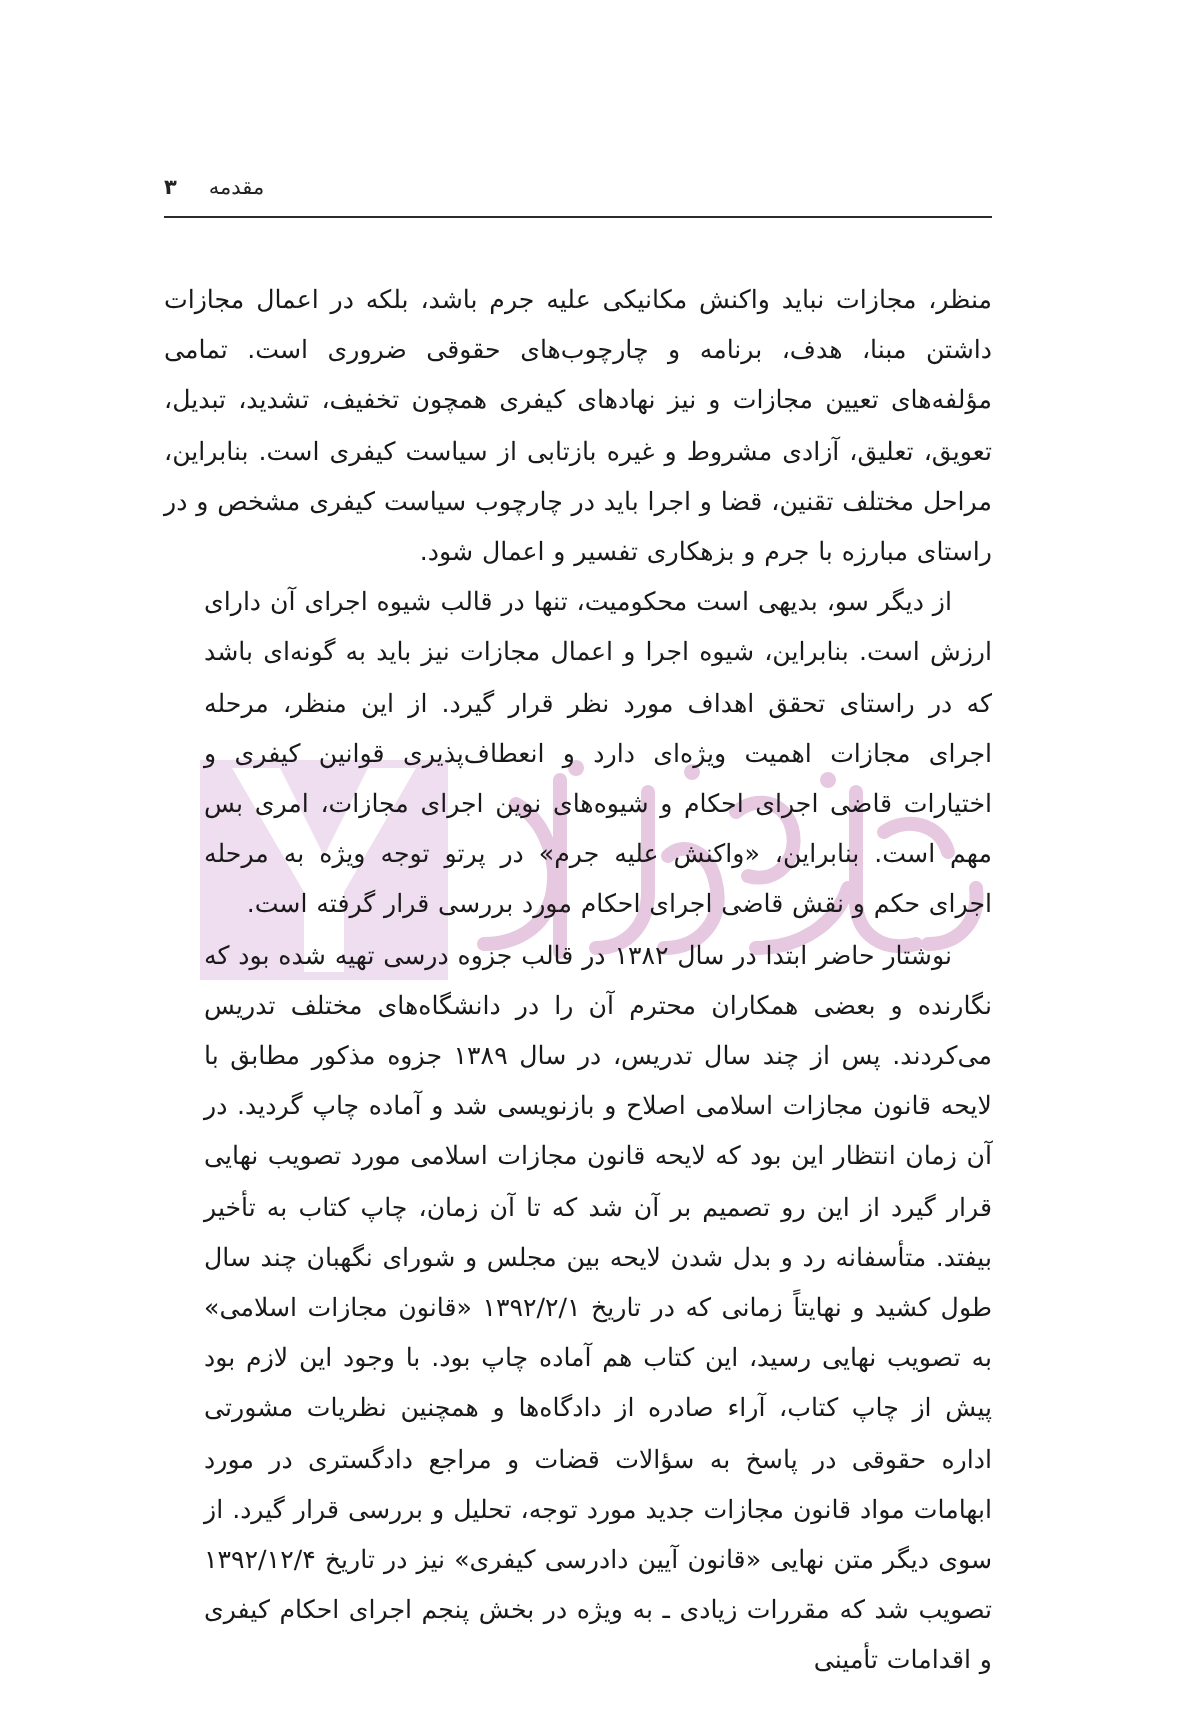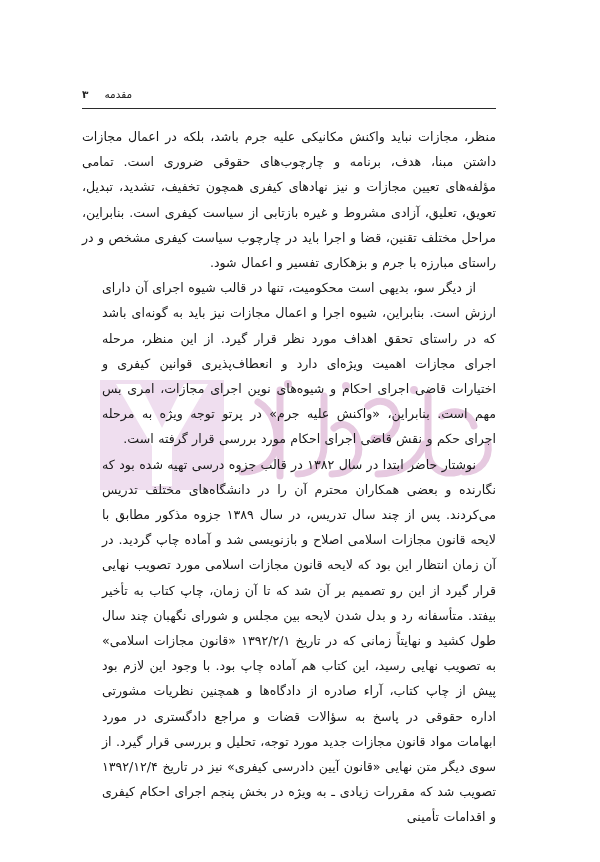--- a/index.html
+++ b/index.html
@@ -92,21 +92,21 @@
     position: absolute;
     left: 128px;
     top: -4px;
     width: 272px;
     height: 118px;
   }
 
   
   .body-text {
     position: absolute;
-    top: 124px;
+    top: 137px;
     left: 82px;
     width: 414px;
     direction: rtl;
     text-align: justify;
     text-align-last: right;
     z-index: 2;
   }
   .para {
     margin: 0;
     font-size: 12.6px;

